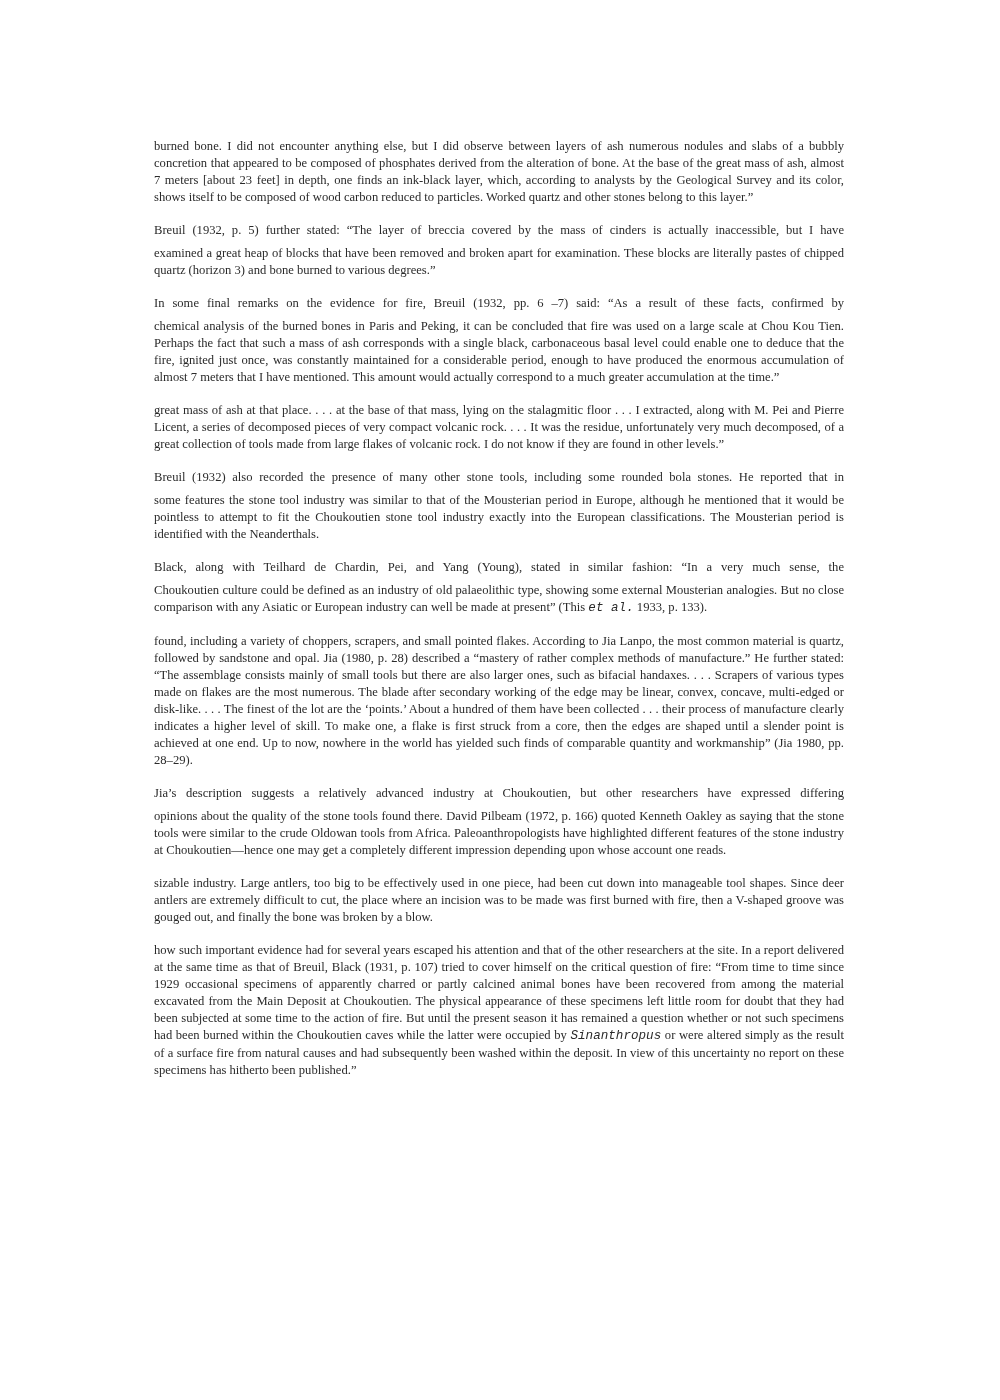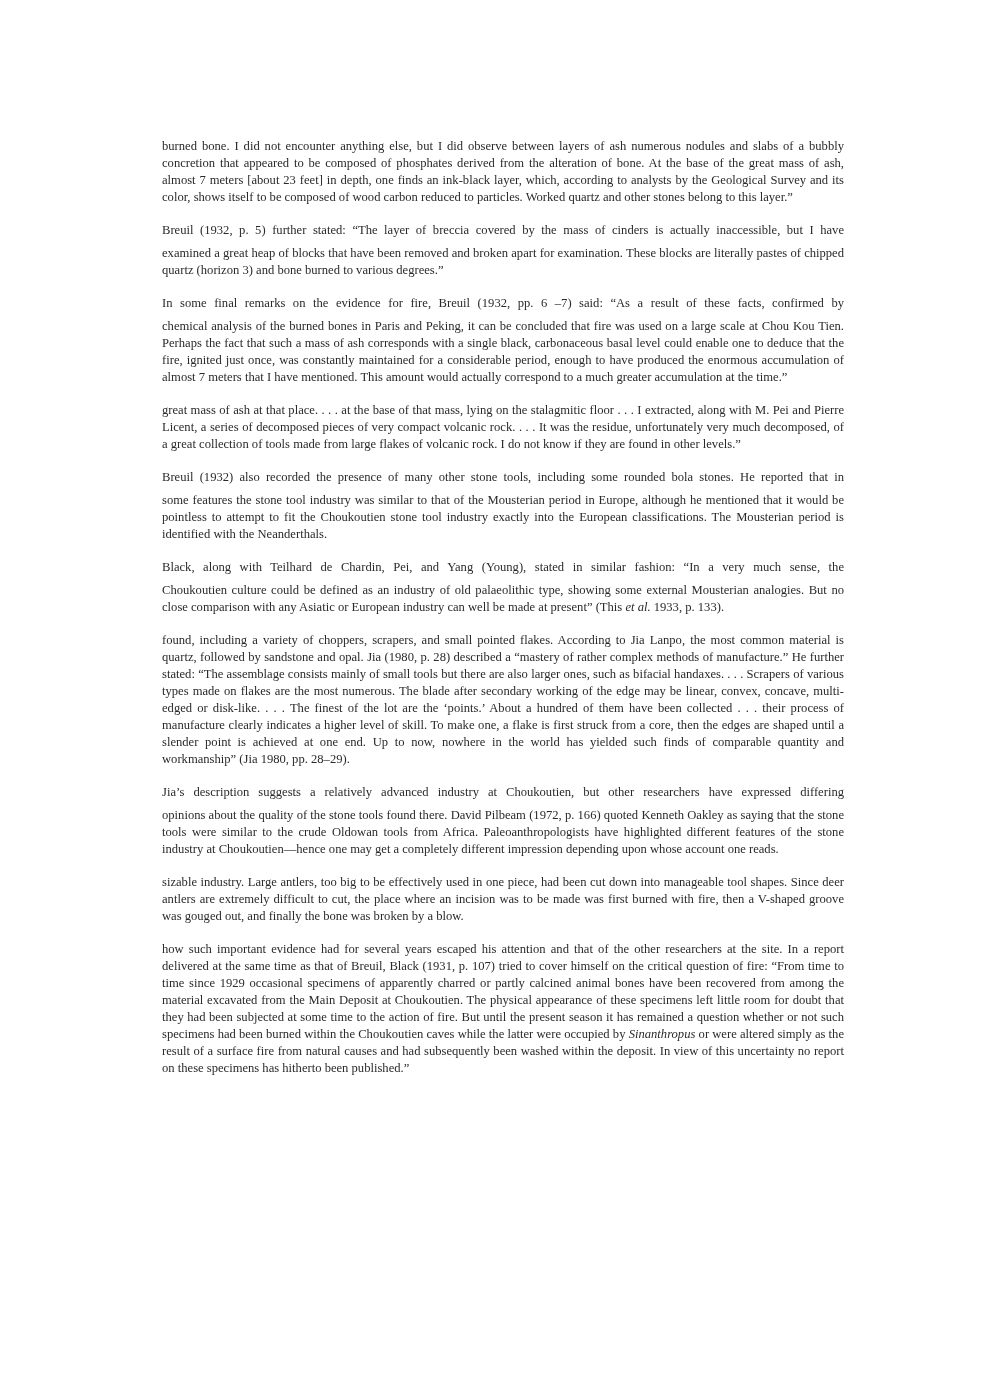--- a/index.html
+++ b/index.html
@@ -18,29 +18,30 @@
       left: 154px;
       top: 138px;
       width: 690px;
       font-family: "Liberation Serif", "DejaVu Serif", serif;
       font-size: 12.6px;
       line-height: 17px;
       color: #2a2a2a;
       text-align: justify;
     }
     .para {
-      margin: 0 0 16px 8px;
+      margin: 0 0 16px 0;
     }
     .para .first-line {
       display: block;
       margin-bottom: 6px;
       text-align-last: justify;
     }
     .para em {
       font-style: italic;
+      font-family: Liberation Mono, monospace;
     }
   </style>
 </head>
 <body>
 
 <div class="page">
 
   <p class="para">
     <span>burned bone. I did not encounter anything else, but I did observe between layers of ash numerous nodules and slabs of a bubbly concretion that appeared to be composed of phosphates derived from the alteration of bone. At the base of the great mass of ash, almost 7 meters [about 23 feet] in depth, one finds an ink-black layer, which, according to analysts by the Geological Survey and its color, shows itself to be composed of wood carbon reduced to particles. Worked quartz and other stones belong to this layer.”</span>
   </p>

